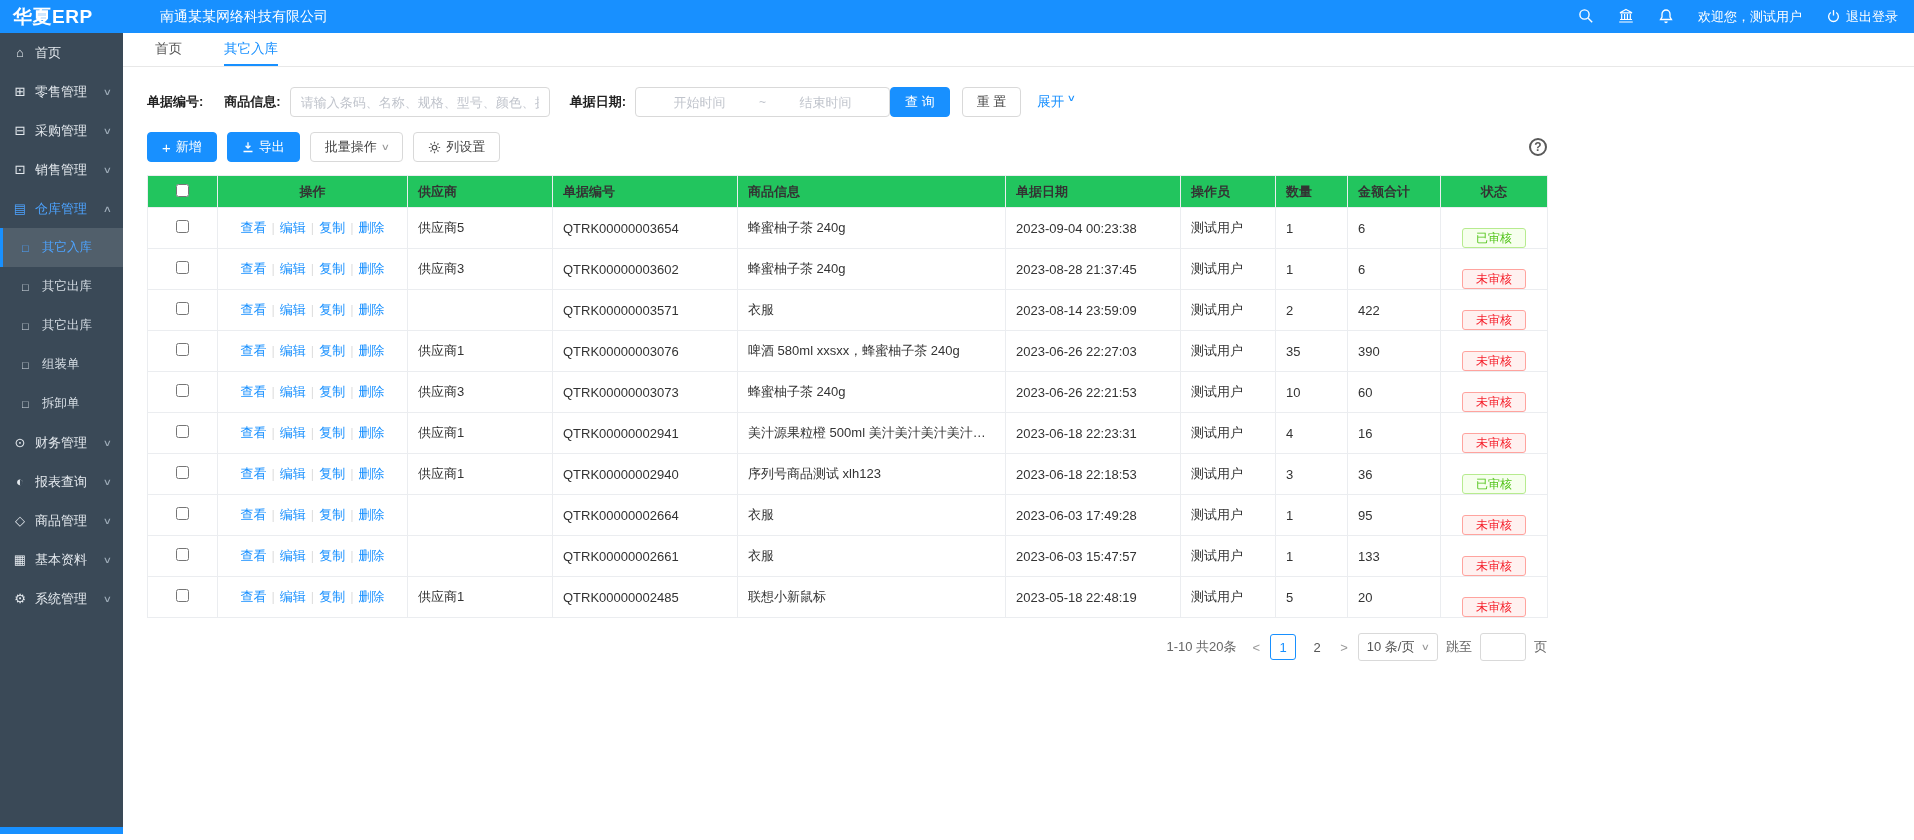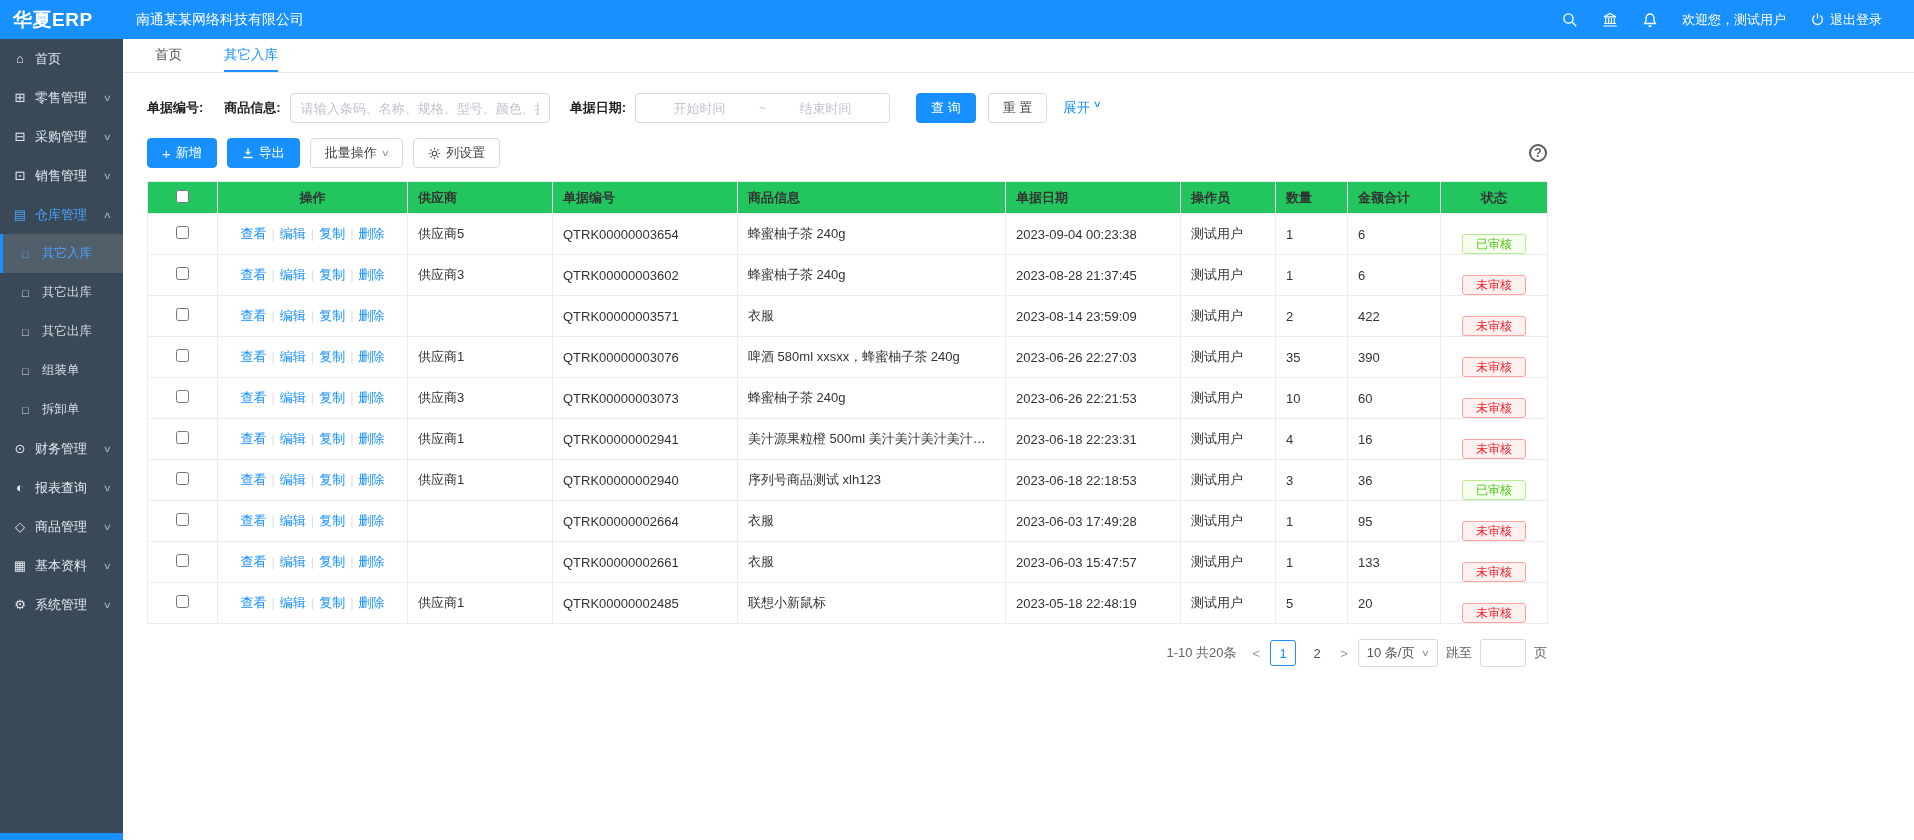--- a/index.html
+++ b/index.html
@@ -1,23 +1,23 @@
 <!DOCTYPE html>
 <html><head>
 <meta charset="utf-8">
 <style>
   * { box-sizing: border-box; margin: 0; padding: 0; }
   html, body { width: 1914px; height: 840px; overflow: hidden; }
   body { font-family: "Liberation Sans", "DejaVu Sans", sans-serif; background: #fff; }
 
   
-  .topbar { height: 39px; background: #1890ff; display: flex; align-items: center; color: #fff; }
+  .topbar { height: 33px; background: #1890ff; display: flex; align-items: center; color: #fff; gap: 24px; }
   .logo { width: 123px; flex: 0 0 123px; font-size: 19px; font-weight: bold; padding-left: 13px; letter-spacing: .5px; white-space: nowrap; }
   .company { font-size: 14px; margin-left: 13px; white-space: nowrap; }
-  .topbar-right { margin-left: auto; display: flex; align-items: center; gap: 24px; padding-right: 32px; }
+  .topbar-right { margin-left: auto; display: flex; gap: 24px; padding-right: 16px; }
   .tb-icon { display: inline-flex; cursor: pointer; }
   .tb-icon svg { display: block; }
   .welcome { font-size: 13px; white-space: nowrap; }
   .logout { display: flex; align-items: center; gap: 5px; font-size: 13px; cursor: pointer; white-space: nowrap; }
 
   
   .layout { display: flex; height: 801px; }
   .sidebar { width: 123px; flex: 0 0 123px; background: #3a4957; display: flex; flex-direction: column; }
   .menu { flex: 1; overflow: hidden; }
   .menu-item { height: 39px; display: flex; align-items: center; padding: 0 12px; color: #e4e9ee; font-size: 13px; cursor: pointer; }
@@ -38,21 +38,21 @@
 
   .content { padding: 20px 0 0 24px; }
   .inner { width: 1400px; }
 
   
   .filter-row { display: flex; align-items: center; }
   .f-label { font-size: 13px; font-weight: bold; color: #222; margin-right: 9px; white-space: nowrap; }
   .f-input { height: 30px; border: 1px solid #d9d9d9; border-radius: 4px; padding: 0 10px; font-size: 13px; color: #333; outline: none; font-family: inherit; }
   .f-input::placeholder, .d-input::placeholder { color: #c0c4cc; }
   .w255 { width: 255px; } .w260 { width: 260px; }
-  .ml12 { margin-left: 12px; } .ml16 { margin-left: 16px; } .ml20 { margin-left: 20px; } .ml26 { margin-left: 26px; }
+  .ml12 { margin-left: 12px; } .ml16 { margin-left: 16px; } .ml20 { margin-left: 20px; } .ml26 { }
   .date-range { width: 255px; height: 30px; border: 1px solid #d9d9d9; border-radius: 4px; display: flex; align-items: center; padding: 0 8px; justify-content: space-between; }
   .d-input { border: none; outline: none; flex: 1; min-width: 0; font-size: 13px; text-align: center; color: #333; background: transparent; font-family: inherit; }
   .d-sep { color: #c0c4cc; font-size: 12px; padding: 0 4px; }
   .btn { height: 30px; border: 1px solid #d9d9d9; background: #fff; border-radius: 4px; font-size: 13px; color: #444; padding: 0 14px; cursor: pointer; display: inline-flex; align-items: center; gap: 5px; font-family: inherit; white-space: nowrap; }
   .btn-primary { background: #1890ff; border-color: #1890ff; color: #fff; }
   .expand-link { color: #1890ff; font-size: 13.5px; display: inline-flex; gap: 4px; cursor: pointer; }
   .chev { font-size: 9px; transform: scaleX(1.4); display: inline-block; }
 
   
   .toolbar { display: flex; align-items: center; gap: 10px; margin-top: 15px; }

